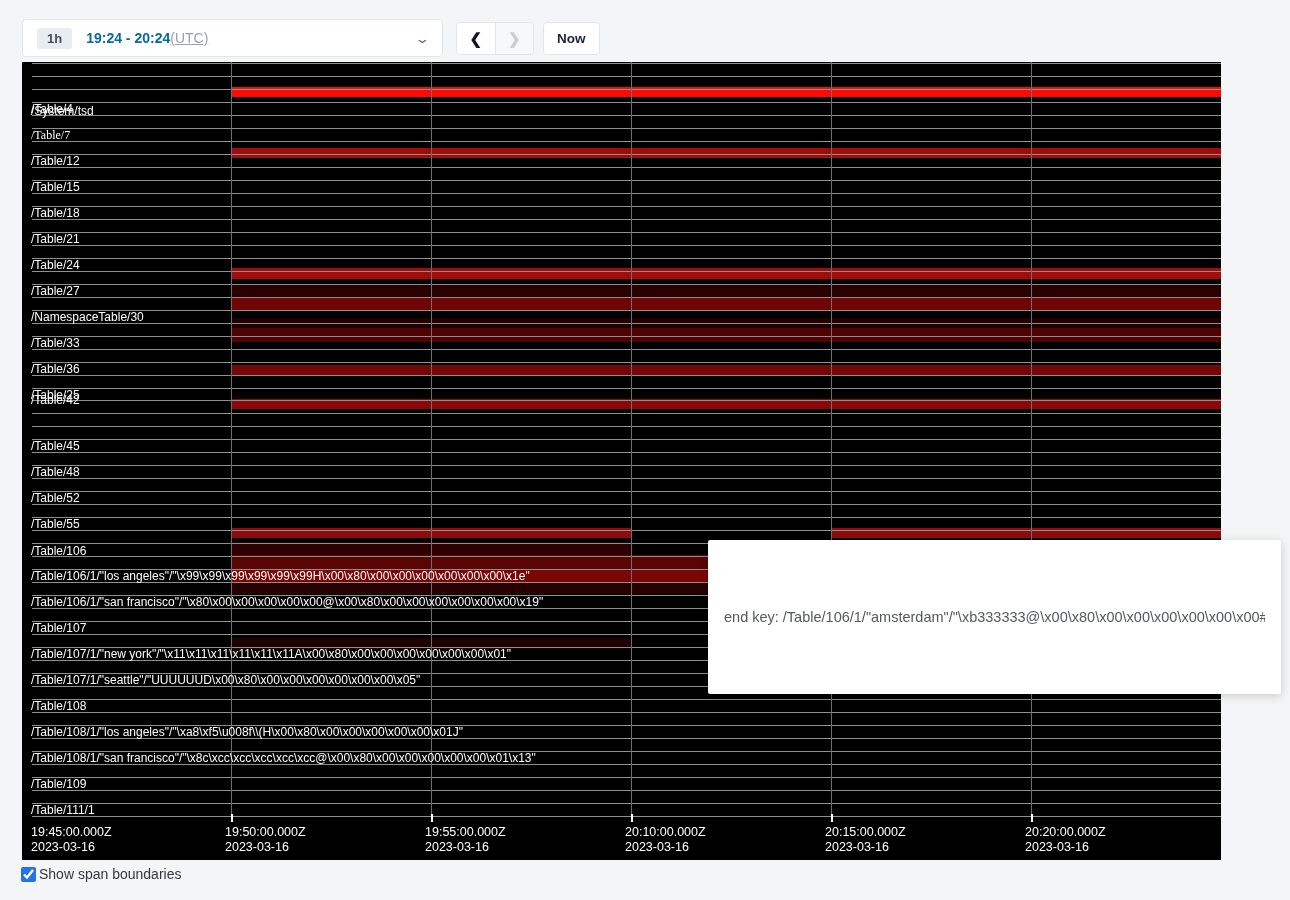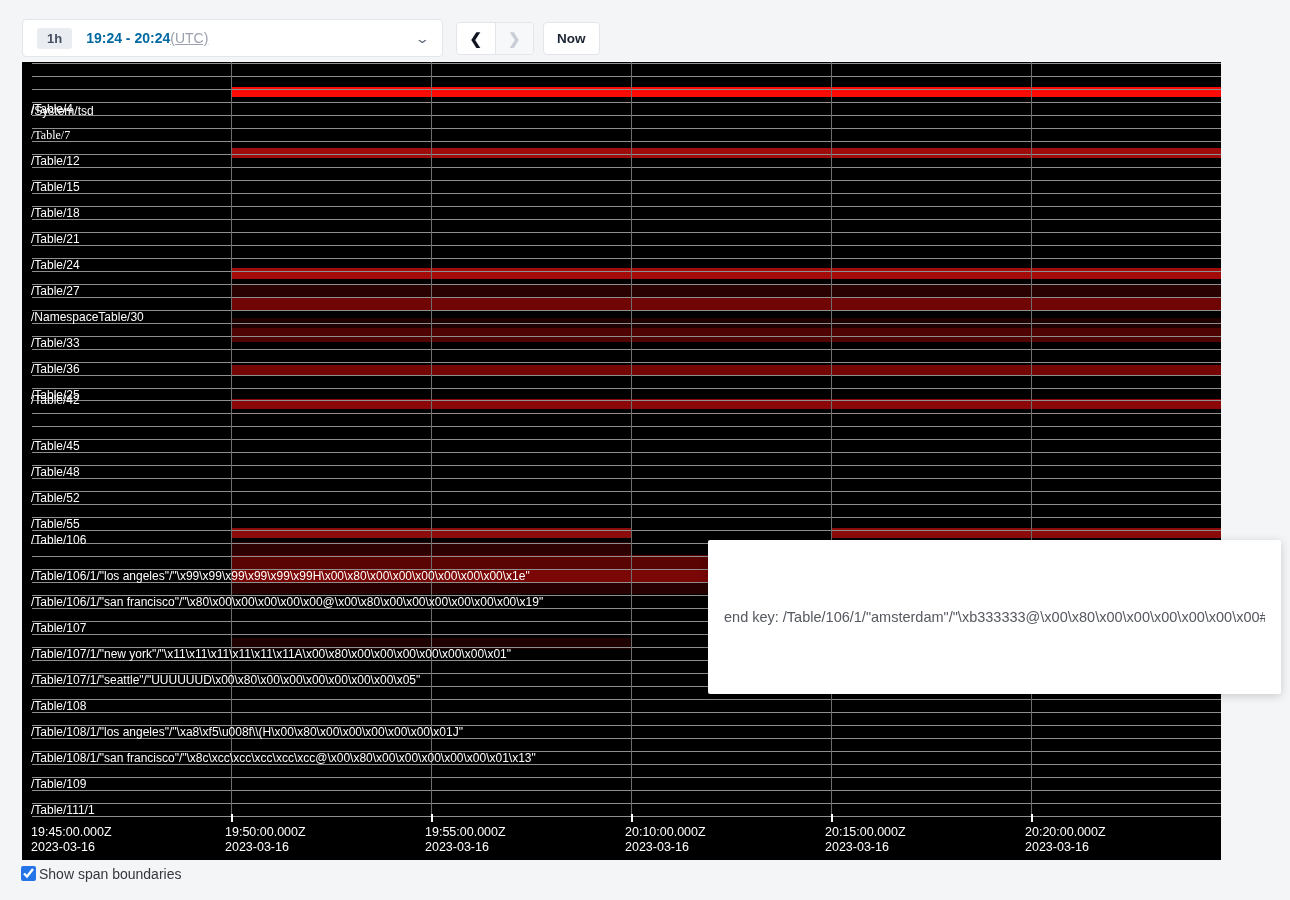--- a/index.html
+++ b/index.html
@@ -64,21 +64,21 @@
   .tooltip{
     position:absolute;left:708px;top:540px;width:573px;height:154px;
     background:#fff;border-radius:2px;box-sizing:border-box;
     box-shadow:0 2px 10px rgba(0,0,0,0.18);
     padding:10px 16px;z-index:10;
     display:flex;flex-direction:column;justify-content:space-evenly;
   }
   .tooltip-line{color:#55585f;font-size:14.5px;white-space:nowrap;overflow:hidden;}
   
   .checkbox-row{
-    position:absolute;left:21px;top:866px;display:flex;
+    position:absolute;left:21px;top:866px;display:flex;align-items:center;
   }
   .checkbox-row input{
     width:15px;height:15px;margin:0 3px 0 0;accent-color:#2474e8;cursor:pointer;
   }
   .checkbox-row label{font-size:14px;color:#33373d;cursor:pointer;}
 </style>
 </head>
 <body>
 
 <div class="time-select">
@@ -191,21 +191,21 @@
     <div class="row-label" style="top: 228.68px;">/Table/27</div>
     <div class="row-label" style="top: 254.64px;">/NamespaceTable/30</div>
     <div class="row-label" style="top: 280.6px;">/Table/33</div>
     <div class="row-label" style="top: 306.56px;">/Table/36</div>
     <div class="row-label" style="top: 332.52px;">/Table/25</div>
     <div class="row-label" style="top: 338px;">/Table/42</div>
     <div class="row-label" style="top: 384.44px;">/Table/45</div>
     <div class="row-label" style="top: 410.4px;">/Table/48</div>
     <div class="row-label" style="top: 436.36px;">/Table/52</div>
     <div class="row-label" style="top: 462.32px;">/Table/55</div>
-    <div class="row-label" style="top: 478px;">/Table/106</div>
+    <div class="row-label" style="top: 489px;">/Table/106</div>
     <div class="row-label" style="top: 514.24px;">/Table/106/1/"los angeles"/"\x99\x99\x99\x99\x99\x99H\x00\x80\x00\x00\x00\x00\x00\x00\x1e"</div>
     <div class="row-label" style="top: 540.2px;">/Table/106/1/"san francisco"/"\x80\x00\x00\x00\x00\x00@\x00\x80\x00\x00\x00\x00\x00\x00\x19"</div>
     <div class="row-label" style="top: 566.16px;">/Table/107</div>
     <div class="row-label" style="top: 592.12px;">/Table/107/1/"new york"/"\x11\x11\x11\x11\x11\x11A\x00\x80\x00\x00\x00\x00\x00\x00\x01"</div>
     <div class="row-label" style="top: 618.08px;">/Table/107/1/"seattle"/"UUUUUUD\x00\x80\x00\x00\x00\x00\x00\x00\x05"</div>
     <div class="row-label" style="top: 644.04px;">/Table/108</div>
     <div class="row-label" style="top: 670px;">/Table/108/1/"los angeles"/"\xa8\xf5\u008f\\(H\x00\x80\x00\x00\x00\x00\x00\x01J"</div>
     <div class="row-label" style="top: 695.96px;">/Table/108/1/"san francisco"/"\x8c\xcc\xcc\xcc\xcc\xcc@\x00\x80\x00\x00\x00\x00\x00\x01\x13"</div>
     <div class="row-label" style="top: 721.92px;">/Table/109</div>
     <div class="row-label" style="top: 747.88px;">/Table/111/1</div>

